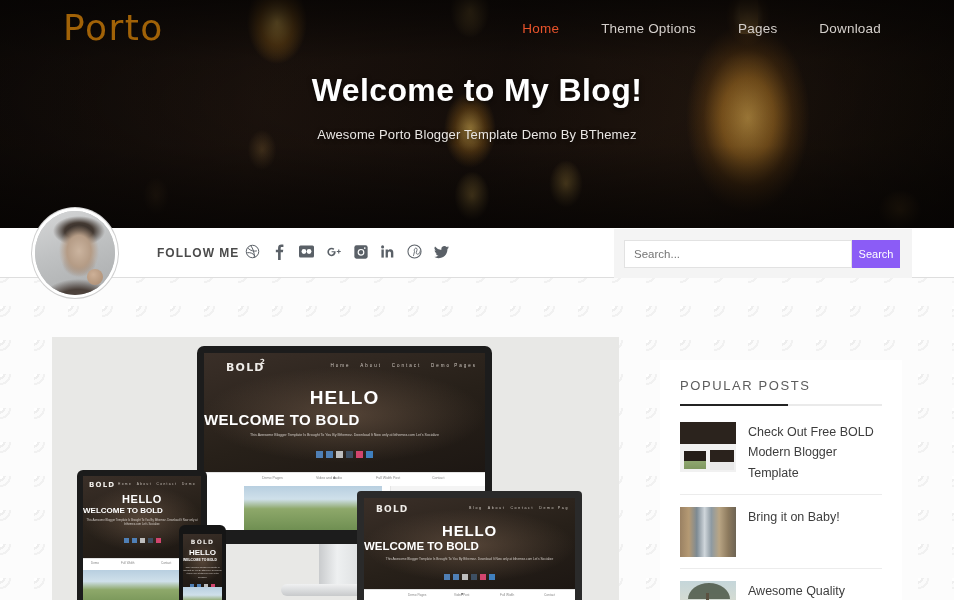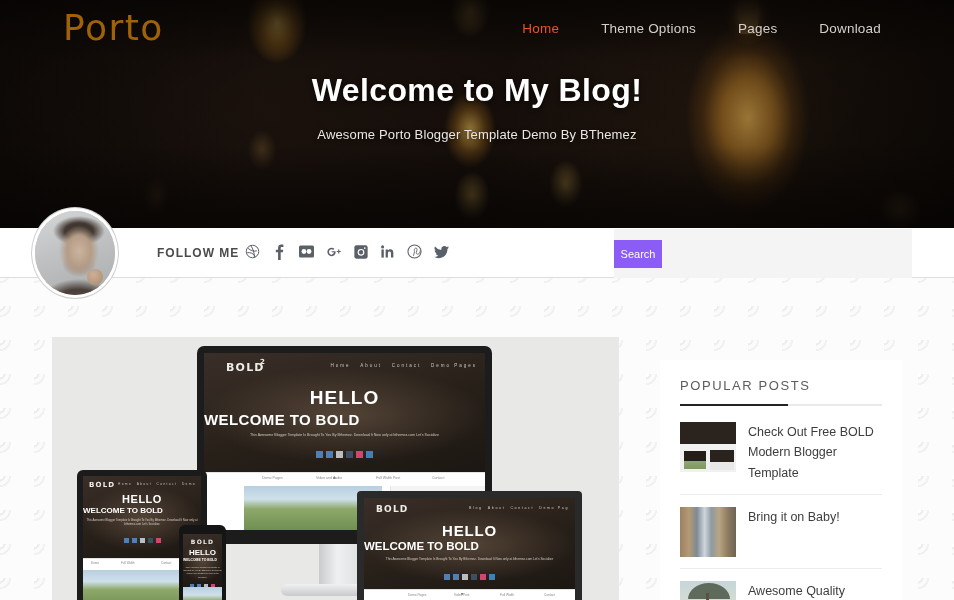--- a/index.html
+++ b/index.html
@@ -465,20 +465,21 @@
       </svg>
     </span>
     <span class="si" title="Twitter">
       <svg width="16" height="14" viewBox="0 0 22 18" fill="currentColor">
         <path d="M22 2.2c-.8.4-1.7.6-2.6.8 1-.6 1.7-1.5 2-2.5-.9.5-1.9.9-2.9 1.1A4.5 4.5 0 0 0 10.7 5c0 .4 0 .7.1 1A12.8 12.8 0 0 1 1.5.9 4.5 4.5 0 0 0 2.9 7c-.7 0-1.4-.2-2-.5v.1c0 2.2 1.5 4 3.6 4.4-.4.1-.8.2-1.2.2-.3 0-.6 0-.8-.1.6 1.8 2.3 3.1 4.2 3.2a9 9 0 0 1-5.6 1.9c-.4 0-.7 0-1.1-.1A12.7 12.7 0 0 0 6.9 18c8.3 0 12.8-6.9 12.8-12.8v-.6c.9-.6 1.7-1.4 2.3-2.4z"></path>
       </svg>
     </span>
   </div>
 
   <div class="search-wrap">
+    <input class="search-input" type="text" placeholder="Search..." style="">
     <button class="search-btn">Search</button>
   </div>
 
   <div class="post-card">
     <div class="devices">
 
       <div class="dev" id="d-monitor">
         <div class="scr">
           <div style="position:absolute;left:0;top:0;right:0;height:67%;" class="screen-dark">
             <span class="bold-logo" style="left:22px;top:8px;font-size:11px;">BOLD</span>

